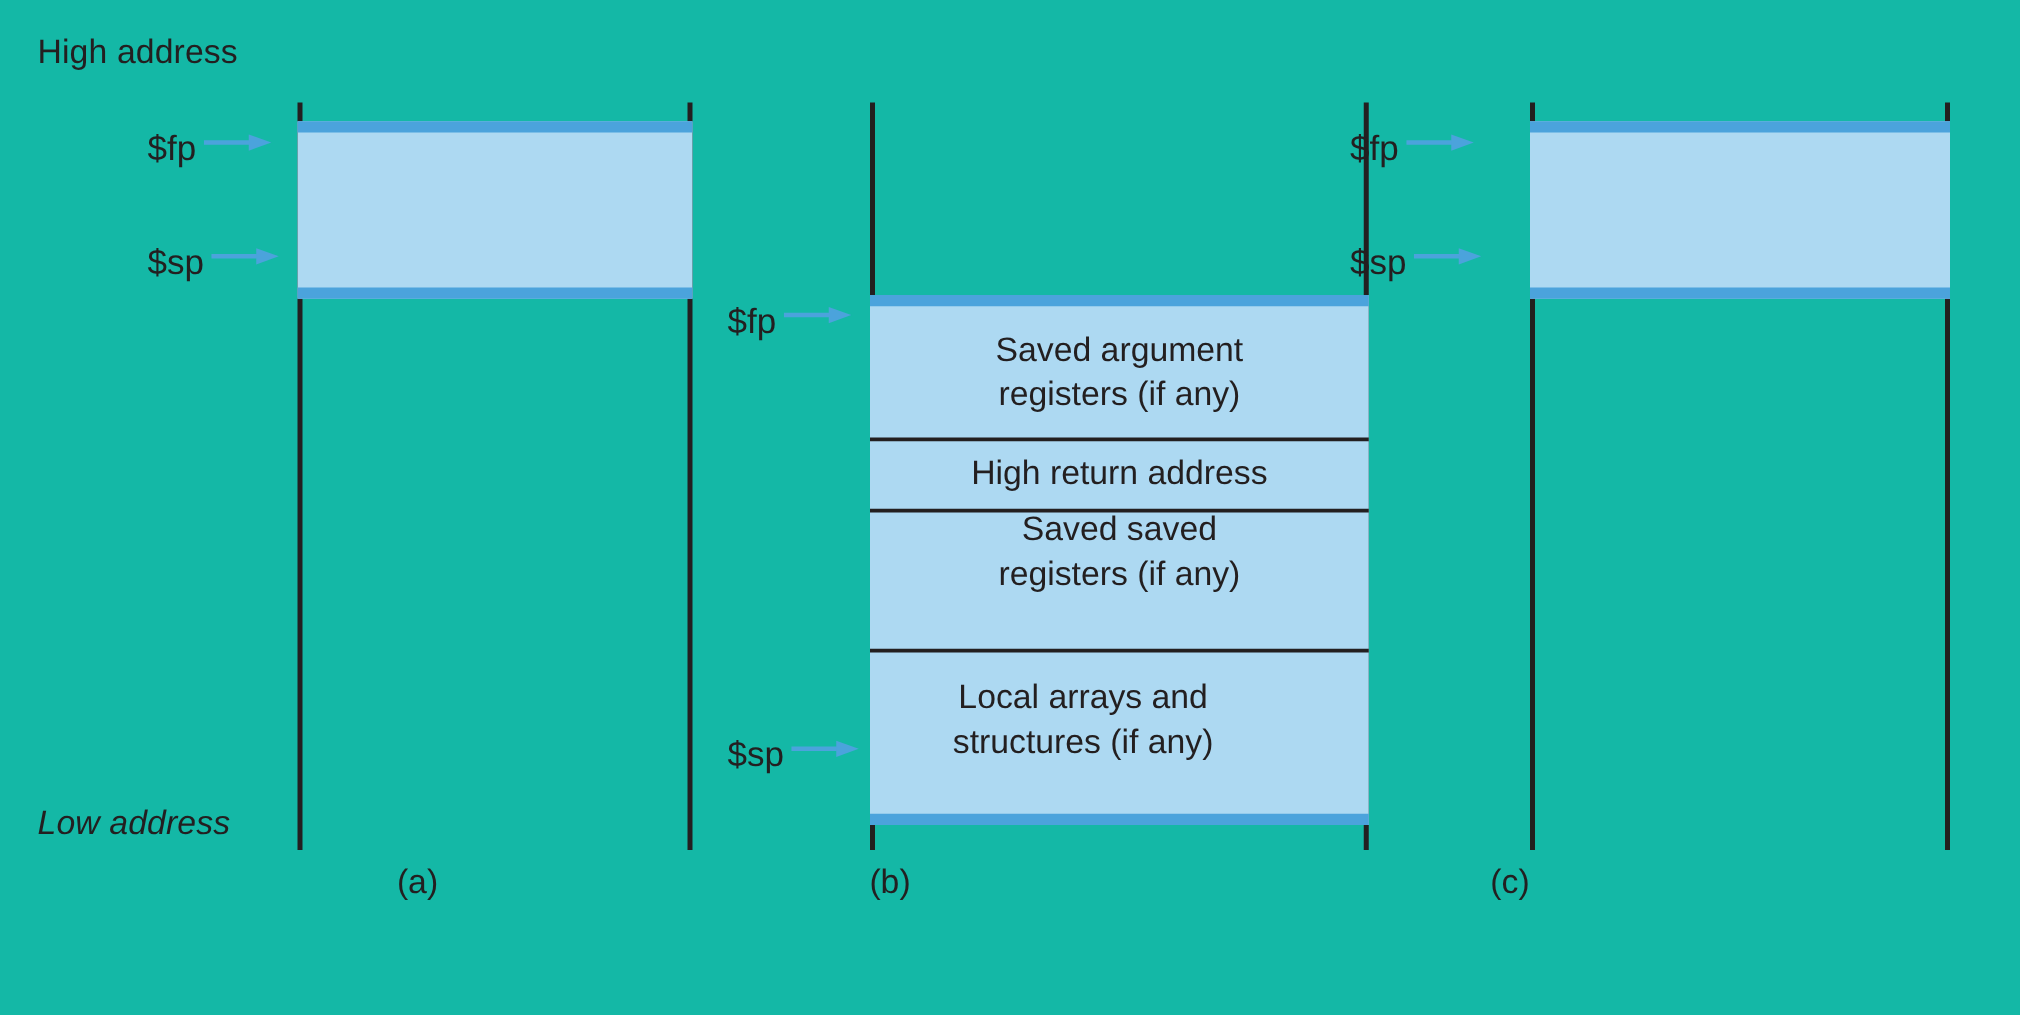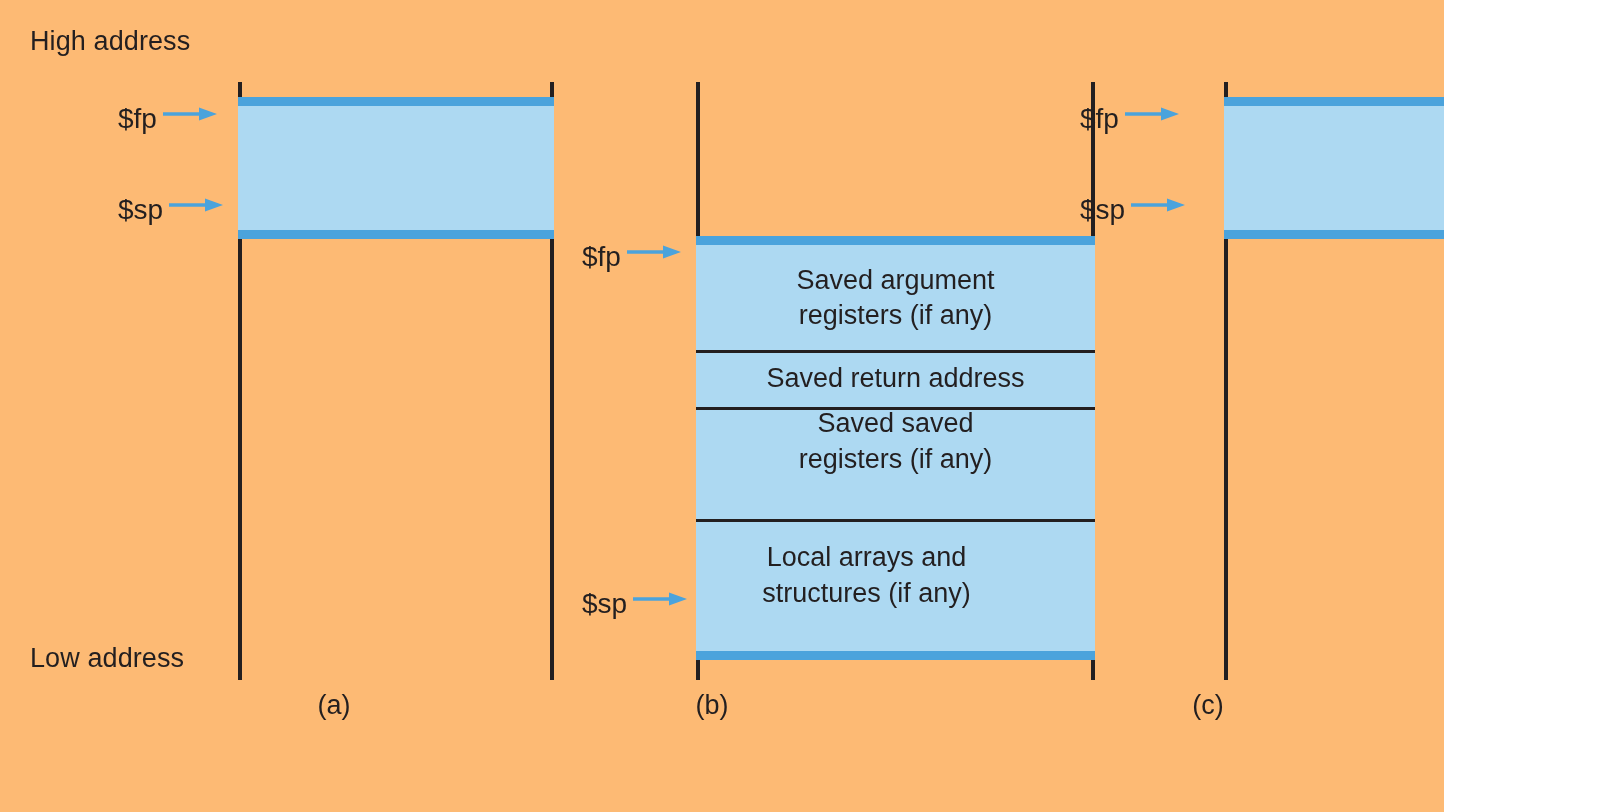--- a/index.html
+++ b/index.html
@@ -7,23 +7,23 @@
     padding: 0;
     background: #ffffff;
   }
   body {
     font-family: "Liberation Sans", sans-serif;
     color: #231F20;
     -webkit-font-smoothing: antialiased;
   }
   #stage {
     position: relative;
-    width: 1444px;
+    width: 1616px;
     height: 812px;
-    background: #fdba74;
+    background: #14b8a6;
     overflow: hidden;
   }
 
   
   .abs { position: absolute; }
 
   .vline {
     position: absolute;
     width: 4px;
     background: #231F20;
@@ -93,21 +93,21 @@
     display: block;
   }
 </style>
 </head>
 <body>
 
 <div id="stage">
 
   <div class="addr-label" style="left:30px; top:28px;">High address</div>
 
-  <div class="addr-label" style="left:30px; top:645px;">Low address</div>
+  <div class="addr-label" style="left:30px; top:645px;font-style:italic;">Low address</div>
 
   <div class="abs" style="left:0; top:0; width:600px; height:760px;">
 
     <div class="vline" style="left:238px; top:82px; height:598px;"></div>
     <div class="vline" style="left:550px; top:82px; height:598px;"></div>
 
     <div class="fill" style="left:238px; top:97px; width:316px; height:142px;"></div>
 
     <div class="accent-bar" style="left:238px; top:97px; width:316px; height:9px;"></div>
     <div class="accent-bar" style="left:238px; top:230px; width:316px; height:9px;"></div>
@@ -146,21 +146,21 @@
 
     <div class="accent-bar" style="left:696px; top:651px; width:399px; height:9px;"></div>
 
     <div class="hrule" style="left:696px; top:350px; width:399px;"></div>
     <div class="hrule" style="left:696px; top:407px; width:399px;"></div>
     <div class="hrule" style="left:696px; top:519px; width:399px;"></div>
 
     <div class="cell-text" style="left:700px; top:248px; width:391px; height:100px;text-align:center;">Saved argument
 registers (if any)</div>
 
-    <div class="cell-text" style="left:700px; top:353px; width:391px; height:52px;">Saved return address</div>
+    <div class="cell-text" style="left:700px; top:353px; width:391px; height:52px;">High return address</div>
 
     <div class="cell-text" style="left:700px; top:388px; width:391px; height:107px;">Saved saved
 registers (if any)</div>
 
     <div class="cell-text" style="left:671px; top:522px; width:391px; height:107px;">Local arrays and
 structures (if any)</div>
 
     <div class="reg-ptr" style="left:582px; top:243px;">
       <span class="reg-name">$fp</span>
       <span class="arrow-svg">

